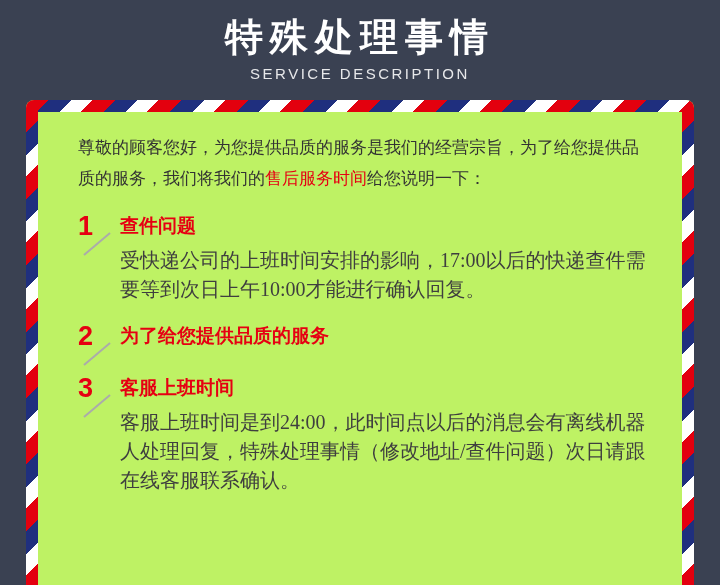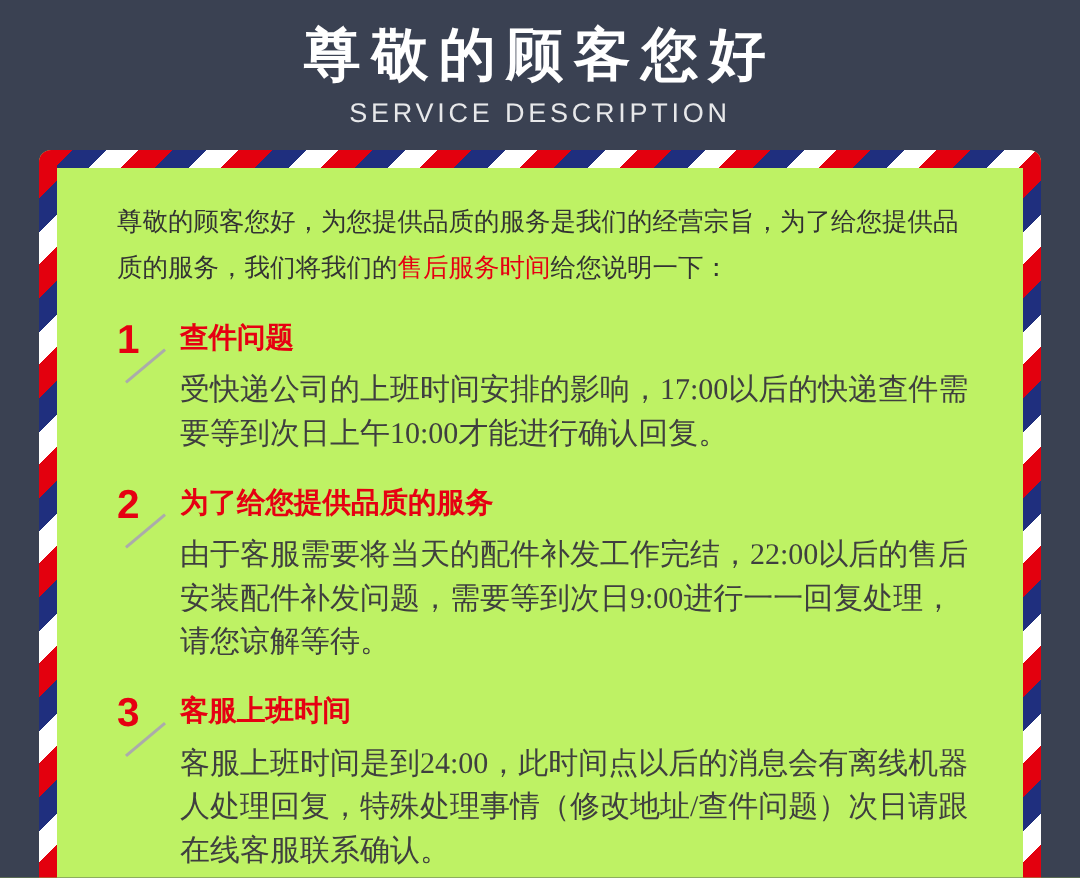--- a/index.html
+++ b/index.html
@@ -18,21 +18,21 @@
   .header-title {
     color: #ffffff;
     font-size: 38px;
     font-weight: 700;
     letter-spacing: 7px;
     line-height: 44px;
   }
   .header-subtitle {
     margin-top: 6px;
     color: rgba(255,255,255,0.88);
-    font-size: 18px;
+    font-size: 15px;
     font-weight: 400;
     letter-spacing: 2.5px;
   }
   
   .card {
     position: relative;
     margin: 0 auto;
     width: 668px;
     height: 570px;
     background: #bef264;
@@ -103,21 +103,21 @@
   .item-body {
     font-size: 20px;
     line-height: 29px;
     color: #3f3f3f;
   }
 </style>
 </head>
 <body>
 
 <div class="header">
-  <div class="header-title">尊敬的顾客您好</div>
+  <div class="header-title">特殊处理事情</div>
   <div class="header-subtitle">SERVICE DESCRIPTION</div>
 </div>
 
 <div class="card">
   <div class="stripe stripe-h stripe-top"></div>
   <div class="stripe stripe-h stripe-bottom"></div>
   <div class="stripe stripe-v stripe-left"></div>
   <div class="stripe stripe-v stripe-right"></div>
 
   <div class="content">
@@ -134,21 +134,20 @@
       </div>
     </div>
 
     <div class="item">
       <div class="num-col">
         <span class="num">2</span>
         <span class="num-slash"></span>
       </div>
       <div class="item-main">
         <div class="item-title">为了给您提供品质的服务</div>
-        <p class="item-body">由于客服需要将当天的配件补发工作完结，22:00以后的售后安装配件补发问题，需要等到次日9:00进行一一回复处理，请您谅解等待。</p>
       </div>
     </div>
 
     <div class="item">
       <div class="num-col">
         <span class="num">3</span>
         <span class="num-slash"></span>
       </div>
       <div class="item-main">
         <div class="item-title">客服上班时间</div>

